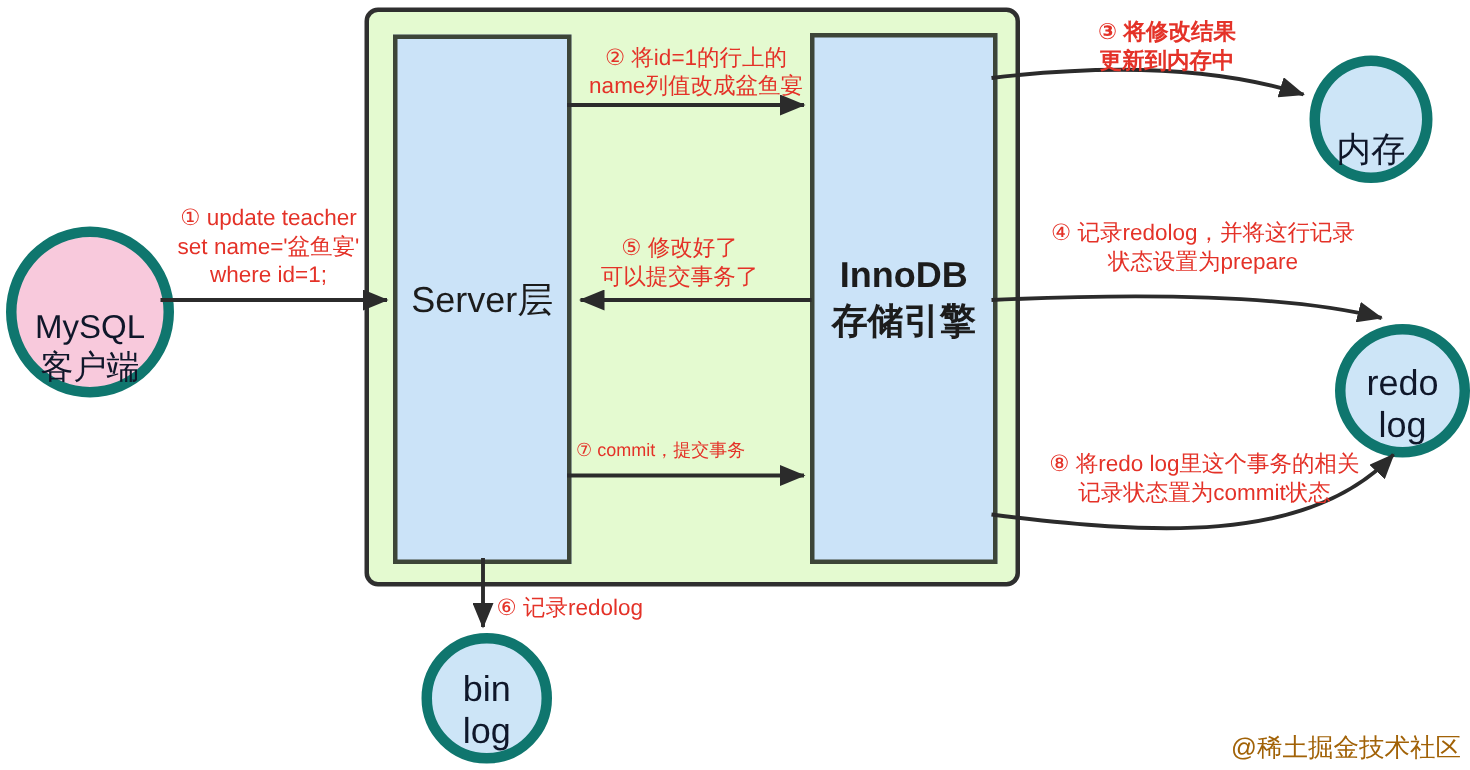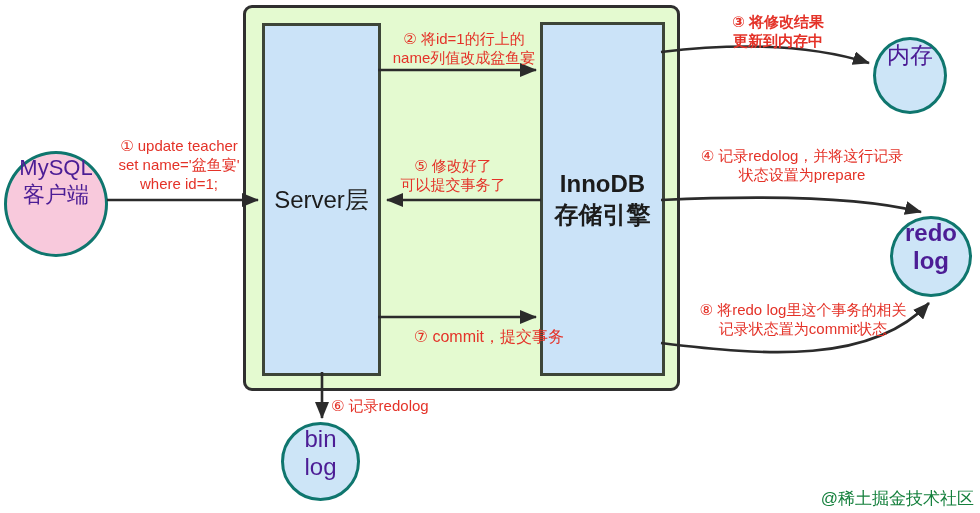--- a/index.html
+++ b/index.html
@@ -8,43 +8,43 @@
   svg.arrows{position:absolute;left:0;top:0;z-index:6;}
 
   
   .container-box{position:absolute;left:243px;top:5px;width:431px;height:380px;
         background:#e4fad0;border:3px solid #2f2f2f;border-radius:9px;z-index:1;}
   .engine-box{position:absolute;z-index:2;background:#cbe3f8;border:3px solid #3d4538;
         display:flex;flex-direction:column;align-items:center;justify-content:center;
         color:#1c1c1c;text-align:center;}
   .box-server{left:262px;top:23px;width:113px;height:347px;font-size:24px;}
   .box-innodb{left:540px;top:22px;width:119px;height:348px;font-size:24px;line-height:31px;font-weight:bold;}
-  .circle{position:absolute;z-index:2;border-radius:50%;border:3px solid #0f766e;
-        display:flex;flex-direction:column;align-items:center;justify-content:flex-start;
-        color:#4c1d95;text-align:center;background:#cde5f7;}
+  .circle{position:absolute;z-index:2;border-radius:50%;border:7px solid #0f766e;
+        display:flex;flex-direction:column;align-items:center;justify-content:flex-end;
+        color:#0f172a;text-align:center;background:#cde5f7;}
   .circle-client{left:4px;top:151px;width:98px;height:100px;background:#f8c9dc;
         font-size:22px;line-height:27px;}
   .circle-memory{left:873px;top:37px;width:68px;height:71px;font-size:23px;}
-  .circle-redo{left:890px;top:216px;width:76px;height:75px;font-size:24px;line-height:28px;font-weight:bold;}
+  .circle-redo{left:890px;top:216px;width:76px;height:75px;font-size:24px;line-height:28px;}
   .circle-bin{left:281px;top:422px;width:73px;height:73px;font-size:24px;line-height:28px;}
 
   
   .note{position:absolute;z-index:7;color:#e43228;font-size:15px;line-height:19px;
         text-align:center;white-space:nowrap;}
   .n1{left:104px;top:136px;width:150px;text-align:center;}
   .n2{left:380px;top:29px;width:168px;}
   .n3{left:703px;top:12px;width:150px;font-weight:bold;}
   .n4{left:683px;top:146px;width:238px;}
   .n5{left:386px;top:156px;width:134px;}
   .n6{left:331px;top:396px;width:130px;text-align:left;}
-  .n7{left:384px;top:291px;width:180px;text-align:right;font-size:16px;margin-top:36px;}
+  .n7{left:384px;top:291px;width:180px;text-align:left;font-size:12px;}
   .n8{left:683px;top:300px;width:240px;}
 
   .watermark{position:absolute;z-index:7;left:790px;top:487px;width:184px;
-        text-align:right;color:#15803d;font-size:17px;}
+        text-align:right;color:#a16207;font-size:17px;}
 </style>
 </head>
 <body>
 
 <div class="page">
 
   <div class="container-box"></div>
 
   <div class="engine-box box-server">
     <span>Server层</span>

